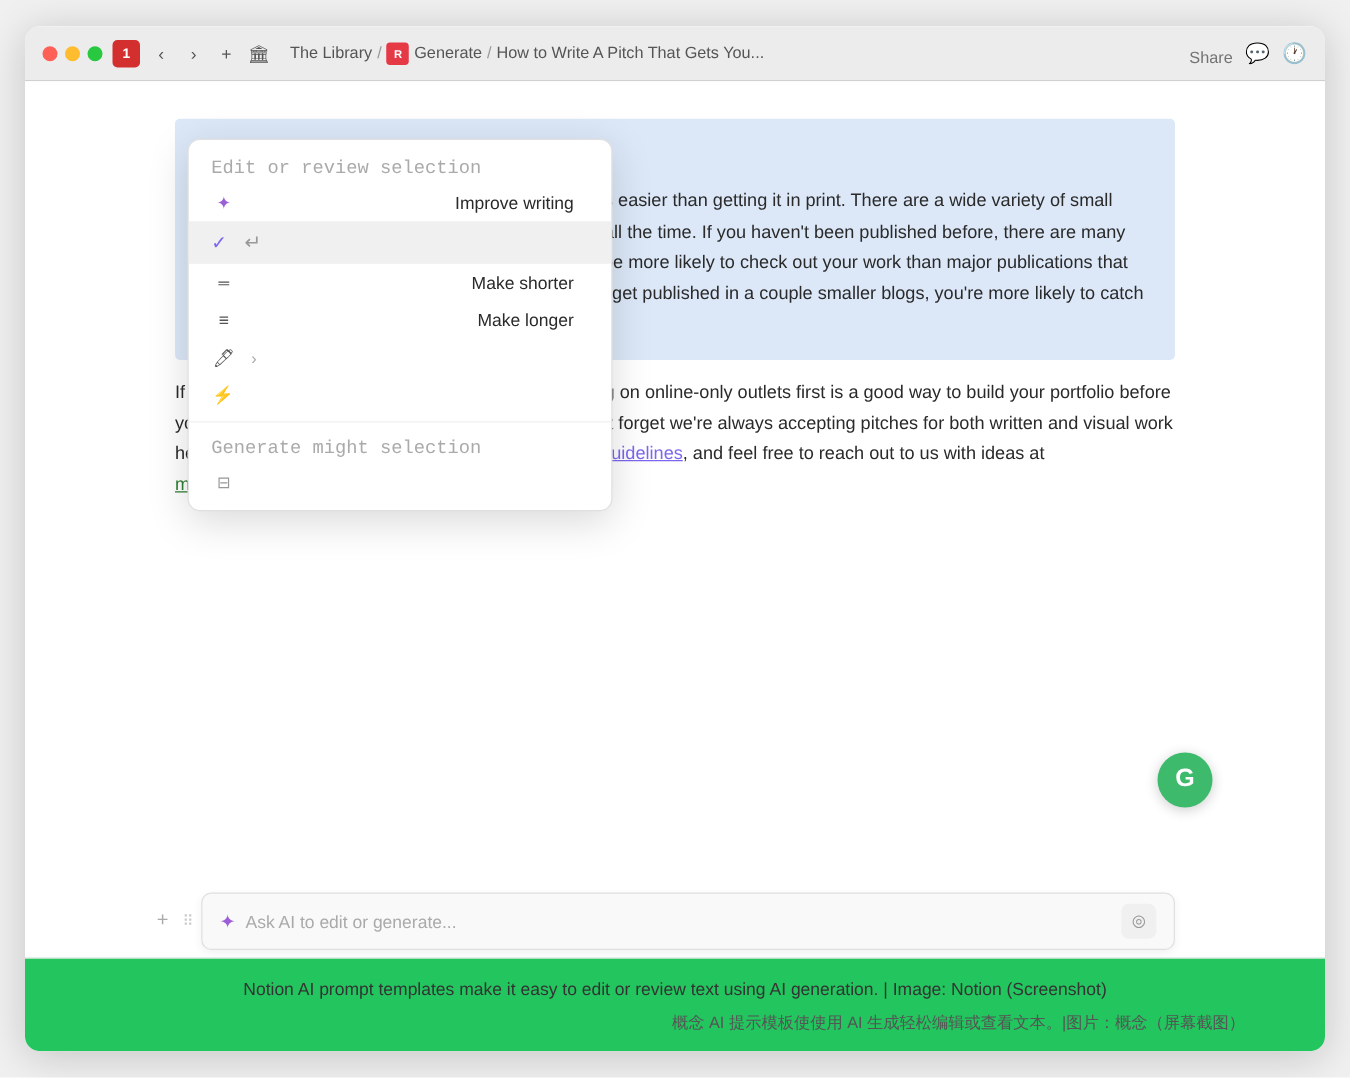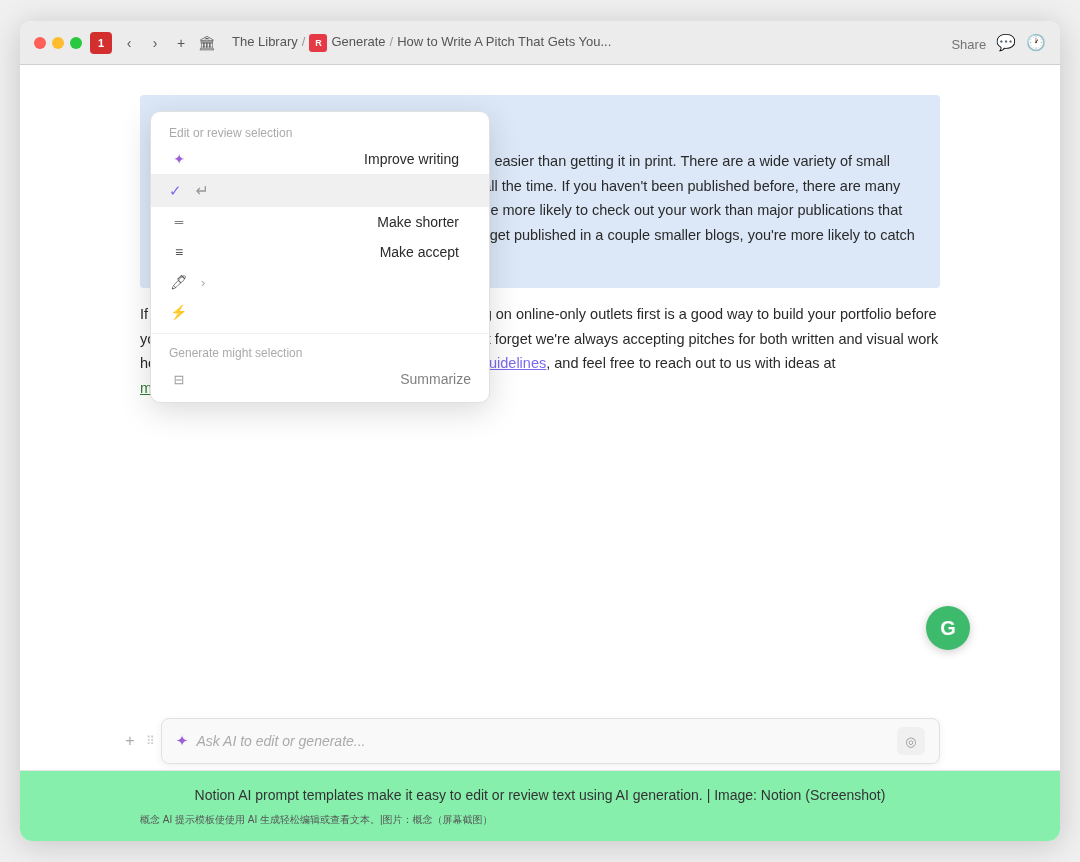--- a/index.html
+++ b/index.html
@@ -196,21 +196,20 @@
 
     .ai-spark {
       color: #9c5fd8;
       font-size: 15px;
     }
 
     .ai-input-placeholder {
       flex: 1;
       color: #aaa;
       font-size: 14px;
-      font-style: italic;
     }
 
     .ai-input-btn {
       width: 28px;
       height: 28px;
       background: #f0f0f0;
       border-radius: 6px;
       display: flex;
       align-items: center;
       justify-content: center;
@@ -227,25 +226,26 @@
       width: 340px;
       background: #ffffff;
       border: 1px solid #e0e0e0;
       border-radius: 10px;
       box-shadow: 0 8px 32px rgba(0,0,0,0.15);
       z-index: 100;
       padding: 8px 0;
     }
 
     .dropdown-section-label {
-      font-size: 12px;
+      font-size: 15px;
       color: #aaa;
       font-weight: 500;
       padding: 6px 34px 4px 18px;
       text-transform: none;
+      font-family: Liberation Mono, monospace;
     }
 
     .dropdown-item {
       display: flex;
       align-items: center;
       padding: 7px 18px;
       gap: 12px;
       cursor: pointer;
       font-size: 14px;
       color: #2a2a2a;
@@ -303,38 +303,38 @@
       justify-content: center;
       color: white;
       font-size: 20px;
       font-weight: bold;
       cursor: pointer;
       box-shadow: 0 2px 10px rgba(0,0,0,0.2);
     }
 
     
     .caption-area {
-      background: #86efac;
+      background: #22c55e;
       border-top: 1px solid #e5e5e5;
-      padding: 14px 120px;
+      padding: 14px 64px;
       flex-shrink: 0;
     }
 
     .caption-en {
       font-size: 14px;
       color: #333;
       text-align: center;
       margin-bottom: 6px;
       line-height: 1.5;
     }
 
     .caption-zh {
-      font-size: 10px;
+      font-size: 13px;
       color: #555;
-      text-align: left;
+      text-align: right;
       line-height: 1.5;
     }
   </style>
 </head>
 <body>
 
 <div class="browser-window">
 
   <div class="title-bar">
     <div class="traffic-lights">
@@ -408,41 +408,40 @@
       </div>
 
       <div class="dropdown-item">
         <span class="item-icon" style="color:#555; font-size:12px;">═</span>
         <span class="item-label">Make shorter</span>
         <span class="item-right"></span>
       </div>
 
       <div class="dropdown-item">
         <span class="item-icon" style="color:#555; font-size:14px;">≡</span>
-        <span class="item-label">Make accept</span>
+        <span class="item-label">Make longer</span>
         <span class="item-right"></span>
       </div>
 
       <div class="dropdown-item">
         <span class="item-icon" style="color:#555; font-size:14px;">🖊</span>
         <span class="item-right">›</span>
       </div>
 
       <div class="dropdown-item">
         <span class="item-icon" style="color:#555; font-size:14px;">⚡</span>
         <span class="item-right"></span>
       </div>
 
       <div class="dropdown-divider"></div>
 
       <div class="dropdown-section-label">Generate might selection</div>
 
       <div class="dropdown-item" style="opacity:0.6;">
         <span class="item-icon" style="color:#555; font-size:13px;">⊟</span>
-        <span class="item-label">Summarize</span>
       </div>
     </div>
 
     <div class="bottom-g-btn">G</div>
   </div>
 
   <div class="caption-area">
     <p class="caption-en">Notion AI prompt templates make it easy to edit or review text using AI generation. | Image: Notion (Screenshot)</p>
     <p class="caption-zh">概念 AI 提示模板使使用 AI 生成轻松编辑或查看文本。|图片：概念（屏幕截图）</p>
   </div>

